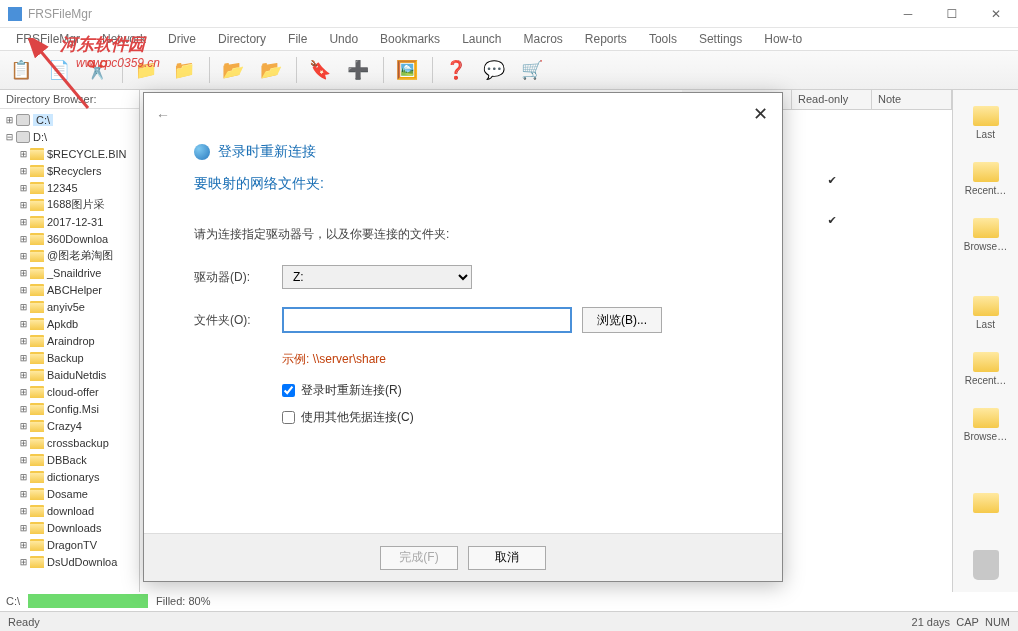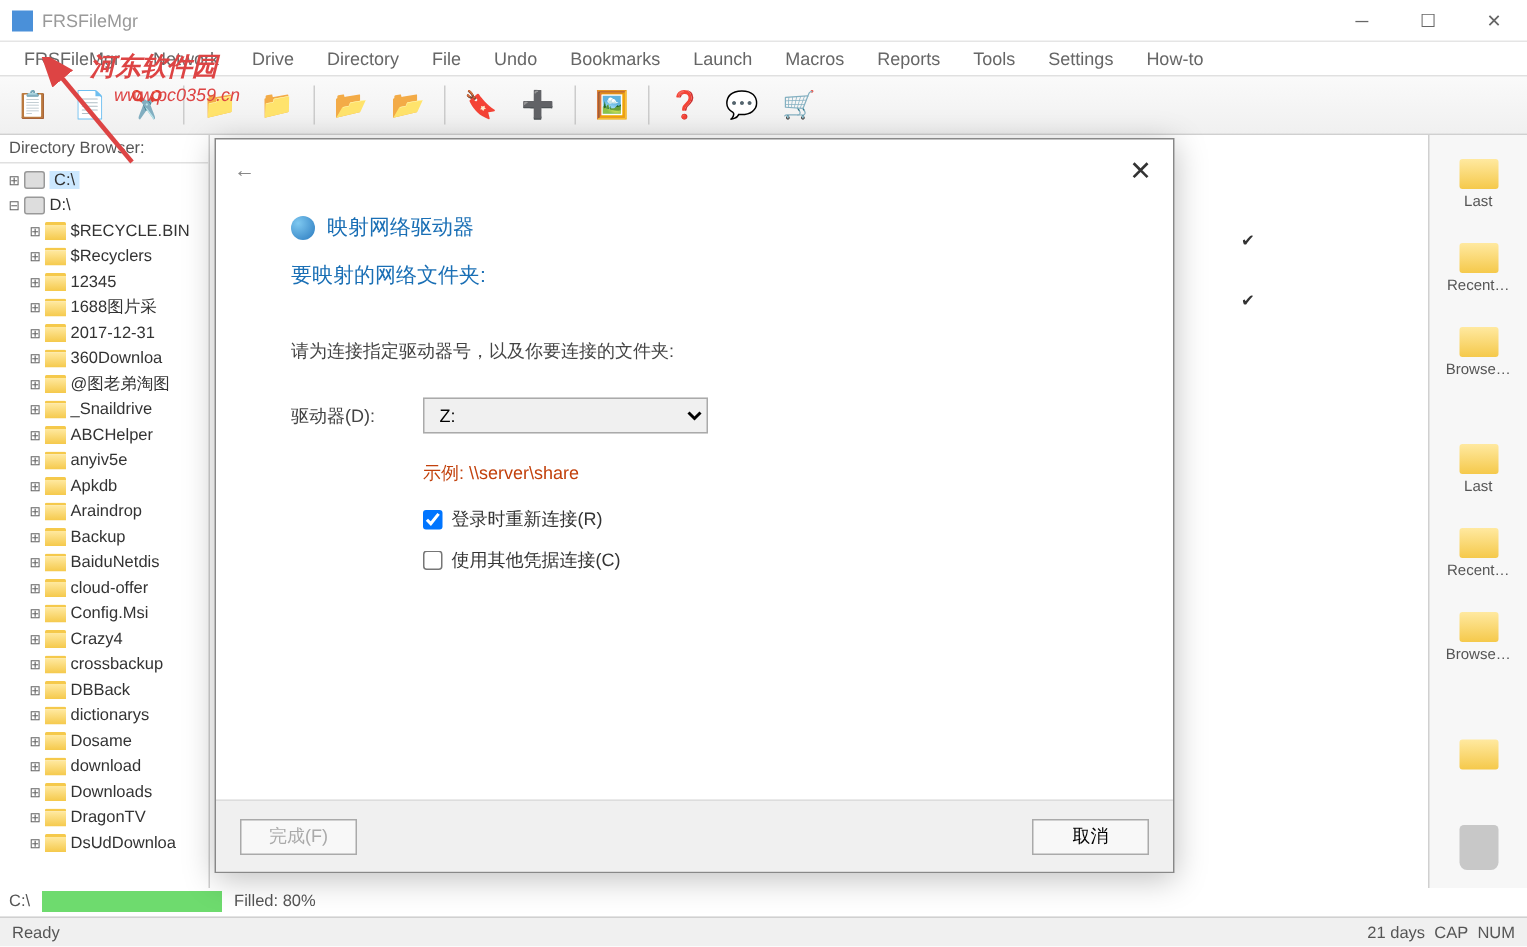--- a/index.html
+++ b/index.html
@@ -50,21 +50,21 @@
     .dlg-section { color: #1a6fb5; font-size: 14px; margin: 14px 0 33px 0; }
     .dlg-text { color: #444; font-size: 12px; margin-bottom: 22px; }
     .dlg-row { display: flex; align-items: center; margin-bottom: 18px; }
     .dlg-label { width: 88px; color: #444; font-size: 12px; }
     .dlg-select { width: 190px; height: 24px; border: 1px solid #aaa; background: #f0f0f0; padding: 0 6px; font-size: 12px; }
     .dlg-input { width: 290px; height: 26px; border: 2px solid #4a90d9; padding: 0 6px; font-size: 12px; }
     .dlg-browse { height: 26px; padding: 0 14px; margin-left: 10px; border: 1px solid #aaa; background: #f5f5f5; cursor: pointer; font-size: 12px; }
     .dlg-example { margin-left: 88px; color: #c2410c; font-size: 12px; margin-bottom: 14px; }
     .dlg-check { margin-left: 88px; display: flex; align-items: center; gap: 6px; margin-bottom: 10px; font-size: 12px; color: #333; }
     .dlg-link { margin-left: 88px; color: #1a6fb5; text-decoration: underline; font-size: 12px; cursor: pointer; }
-    .dlg-foot { position: absolute; bottom: 0; left: 0; right: 0; height: 48px; background: #f0f0f0; border-top: 1px solid #ddd; display: flex; justify-content: space-between; align-items: center; padding: 0 16px; gap: 10px; }
+    .dlg-foot { position: absolute; bottom: 0; left: 0; right: 0; height: 48px; background: #f0f0f0; border-top: 1px solid #ddd; display: flex; justify-content: center; align-items: center; padding: 0 16px; gap: 10px; }
     .dlg-btn { min-width: 78px; height: 24px; border: 1px solid #aaa; background: #f8f8f8; font-size: 12px; cursor: pointer; }
     .dlg-btn:disabled { color: #aaa; cursor: default; }
     
     .pathbar { position: absolute; bottom: 20px; left: 0; right: 66px; height: 20px; display: flex; align-items: center; padding: 0 6px; font-size: 11px; color: #555; gap: 8px; }
     .progress { width: 120px; height: 14px; background: #6edb6e; }
     .statusbar { position: absolute; bottom: 0; left: 0; right: 0; height: 20px; background: #f0f0f0; border-top: 1px solid #d0d0d0; display: flex; align-items: center; padding: 0 8px; font-size: 11px; color: #555; justify-content: space-between; }
     
     .watermark { position: absolute; top: 33px; left: 60px; z-index: 200; color: #d44; font-size: 17px; font-style: italic; font-weight: bold; pointer-events: none; }
     .watermark-sub { position: absolute; top: 56px; left: 76px; z-index: 200; color: #d44; font-size: 12px; font-style: italic; pointer-events: none; }
     .arrow { position: absolute; top: 38px; left: 18px; z-index: 199; pointer-events: none; }
@@ -275,20 +275,25 @@
             <span class="exp">⊞</span>
             <span class="ficon folder-y"></span>
             <span>DsUdDownloa</span>
           </div>
         </div>
     </div>
   </div>
 
   <div class="center">
     <div class="list-area">
+      <div class="list-header">
+        <div class="lh-cell" style="width:110px">Modified</div>
+        <div class="lh-cell" style="width:80px">Read-only</div>
+        <div class="lh-cell" style="flex:1">Note</div>
+      </div>
       <div id="list-rows">
           <div class="list-row">
             <div class="lr-cell" style="width:110px">-11 8:51:03</div>
             <div class="lr-cell check-mark" style="width:80px"></div>
           </div>
           <div class="list-row">
             <div class="lr-cell" style="width:110px">-11 11:28:05</div>
             <div class="lr-cell check-mark" style="width:80px"></div>
           </div>
           <div class="list-row">
@@ -385,29 +390,34 @@
 </div>
 
 <div class="dialog">
   <div class="dlg-head">
     <span class="dlg-back">←</span>
     <span class="dlg-close">✕</span>
   </div>
   <div class="dlg-body">
     <div class="dlg-title">
       <span class="globe-icon"></span>
-      <span>映射网络驱动器</span>
+      <span>登录时重新连接</span>
     </div>
     <div class="dlg-section">要映射的网络文件夹:</div>
     <div class="dlg-text">请为连接指定驱动器号，以及你要连接的文件夹:</div>
     <div class="dlg-row">
       <div class="dlg-label">驱动器(D):</div>
       <select class="dlg-select">
         <option>Z:</option>
       </select>
+    </div>
+    <div class="dlg-row">
+      <div class="dlg-label">文件夹(O):</div>
+      <input class="dlg-input" value="" style="">
+      <button class="dlg-browse">浏览(B)...</button>
     </div>
     <div class="dlg-example">示例: \\server\share</div>
     <label class="dlg-check">
       <input type="checkbox" checked="" style="">
       <span>登录时重新连接(R)</span>
     </label>
     <label class="dlg-check">
       <input type="checkbox" style="">
       <span>使用其他凭据连接(C)</span>
     </label>

